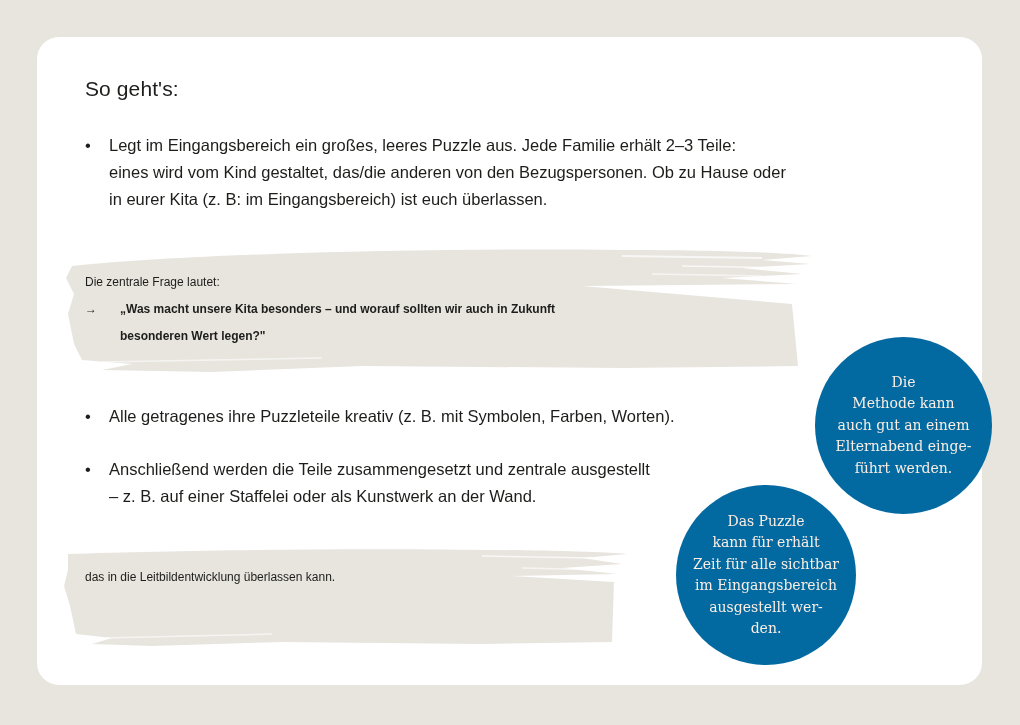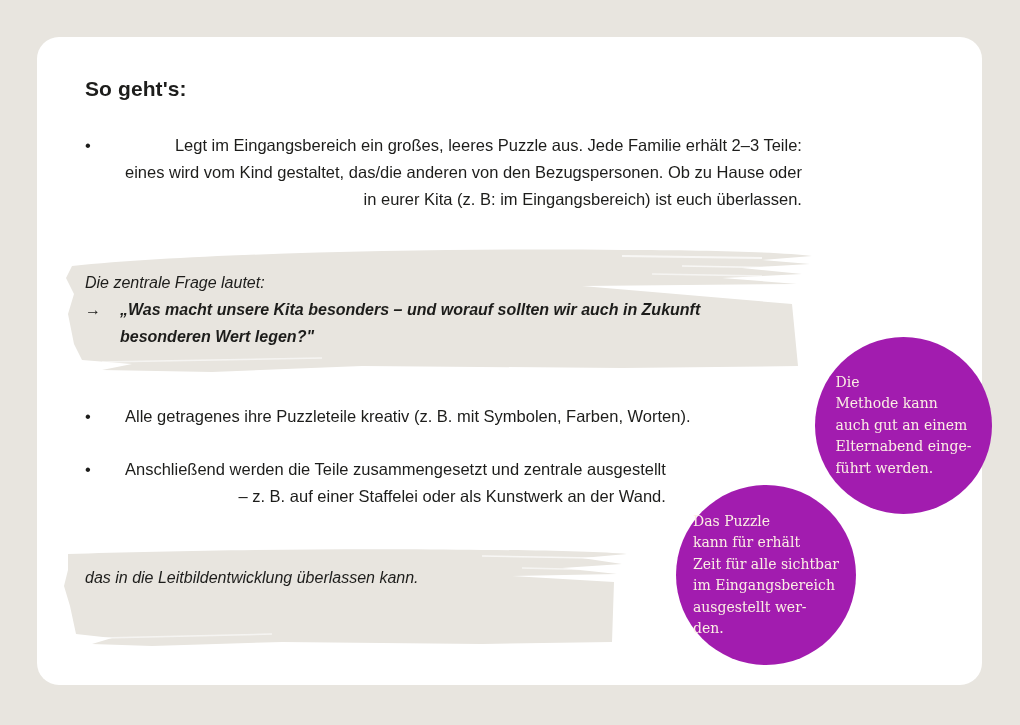--- a/index.html
+++ b/index.html
@@ -15,68 +15,67 @@
       position: absolute;
       left: 37px; top: 37px;
       width: 945px; height: 648px;
       background: #ffffff;
       border-radius: 22px;
     }
     .heading {
       position: absolute;
       left: 85px; top: 77px;
       font-size: 21px;
-      font-weight: bold;
+      font-weight: normal;
       letter-spacing: 0.1px;
     }
     .bullet-block {
       position: absolute;
       left: 85px;
       font-size: 16.5px;
       line-height: 27px;
     }
     .bullet-block .marker {
       position: absolute;
       left: 0; top: 0;
       width: 20px;
     }
     .bullet-block .text {
-      margin-left: 40px;
-      text-align: right;
+      margin-left: 24px;
     }
     .brush {
       position: absolute;
     }
     .brush svg { display: block; }
     .callout-text {
       position: absolute;
-      font-size: 16px;
+      font-size: 12px;
       line-height: 27px;
-      font-style: italic;
     }
     .question-row {
       position: relative;
       font-weight: bold;
     }
     .question-row .arrow {
       position: absolute; left: 0; top: 0;
       font-weight: normal;
     }
     .question-row .q {
       margin-left: 35px;
       display: block;
     }
     .circle {
       position: absolute;
       border-radius: 50%;
-      background: #a21caf;
+      background: #0369a1;
       color: #fbeee4;
       font-family: "DejaVu Serif", "Liberation Serif", serif;
       font-size: 14px;
       line-height: 21.5px;
+      text-align: center;
       display: flex;
       align-items: center;
       justify-content: center;
     }
     .circle span { display: block; white-space: pre-line; }
   </style>
 </head>
 <body>
 
 <div class="card"></div>

